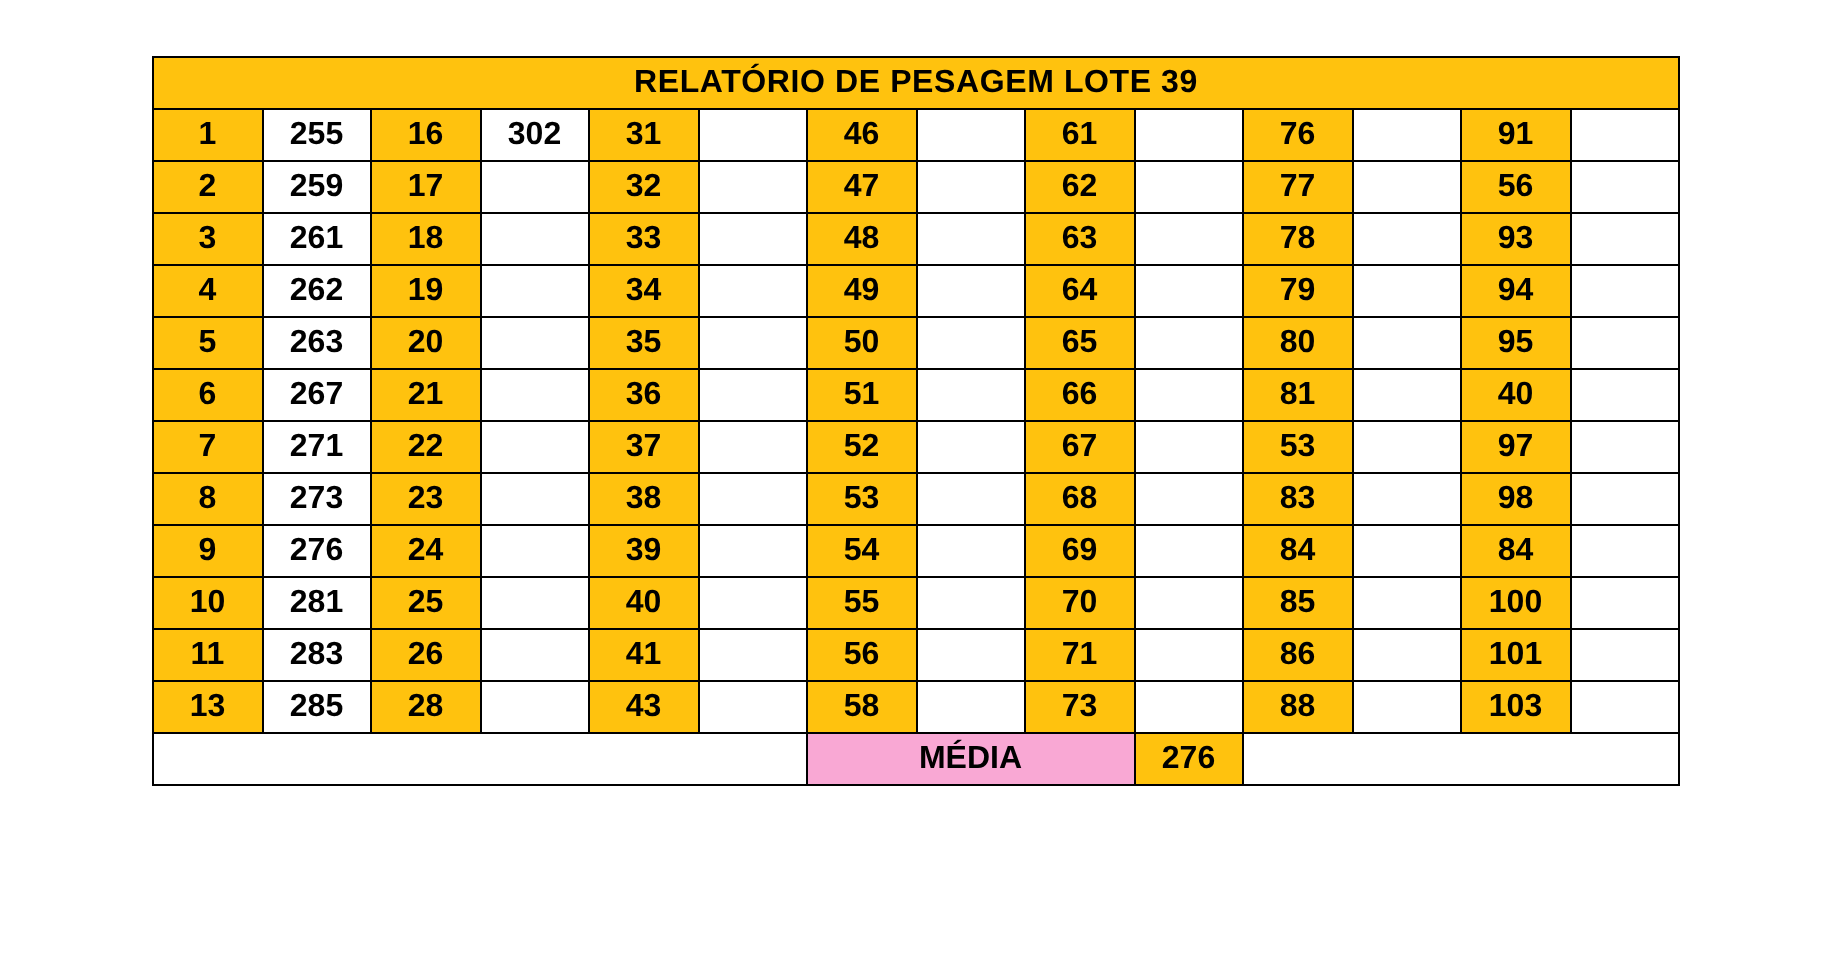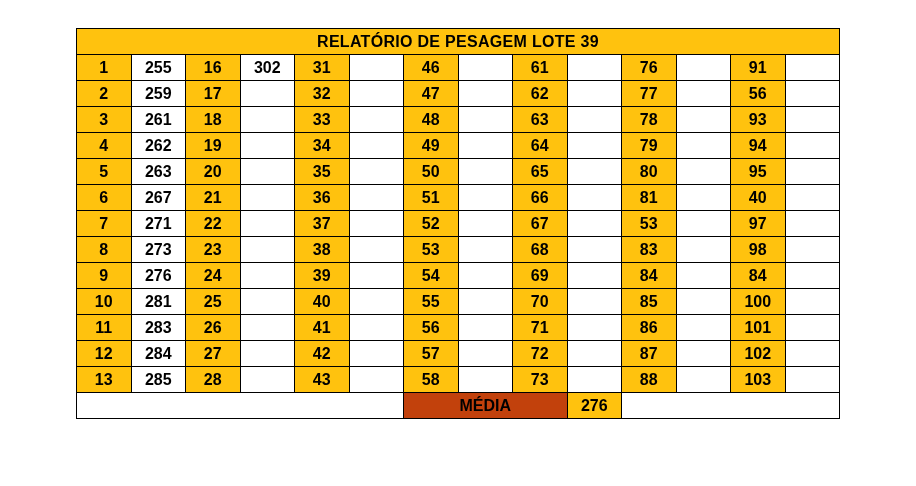--- a/index.html
+++ b/index.html
@@ -86,21 +86,21 @@
   }
   .idx {
     background: #FFC20E;
     width: 44px;
   }
   .val {
     background: #ffffff;
     width: 52px;
   }
   .media-label {
-    background: #c2410c;
+    background: #f9a8d4;
     text-align: center;
   }
   .media-val {
     background: #FFC20E;
     text-align: center;
   }
   .blank {
     border: none;
     background: transparent;
   }
@@ -300,36 +300,20 @@
           <td class="idx">56</td>
           <td class="val"></td>
           <td class="idx">71</td>
           <td class="val"></td>
           <td class="idx">86</td>
           <td class="val"></td>
           <td class="idx">101</td>
           <td class="val"></td>
         </tr>
         <tr>
-          <td class="idx">12</td>
-          <td class="val">284</td>
-          <td class="idx">27</td>
-          <td class="val"></td>
-          <td class="idx">42</td>
-          <td class="val"></td>
-          <td class="idx">57</td>
-          <td class="val"></td>
-          <td class="idx">72</td>
-          <td class="val"></td>
-          <td class="idx">87</td>
-          <td class="val"></td>
-          <td class="idx">102</td>
-          <td class="val"></td>
-        </tr>
-        <tr>
           <td class="idx">13</td>
           <td class="val">285</td>
           <td class="idx">28</td>
           <td class="val"></td>
           <td class="idx">43</td>
           <td class="val"></td>
           <td class="idx">58</td>
           <td class="val"></td>
           <td class="idx">73</td>
           <td class="val"></td>

